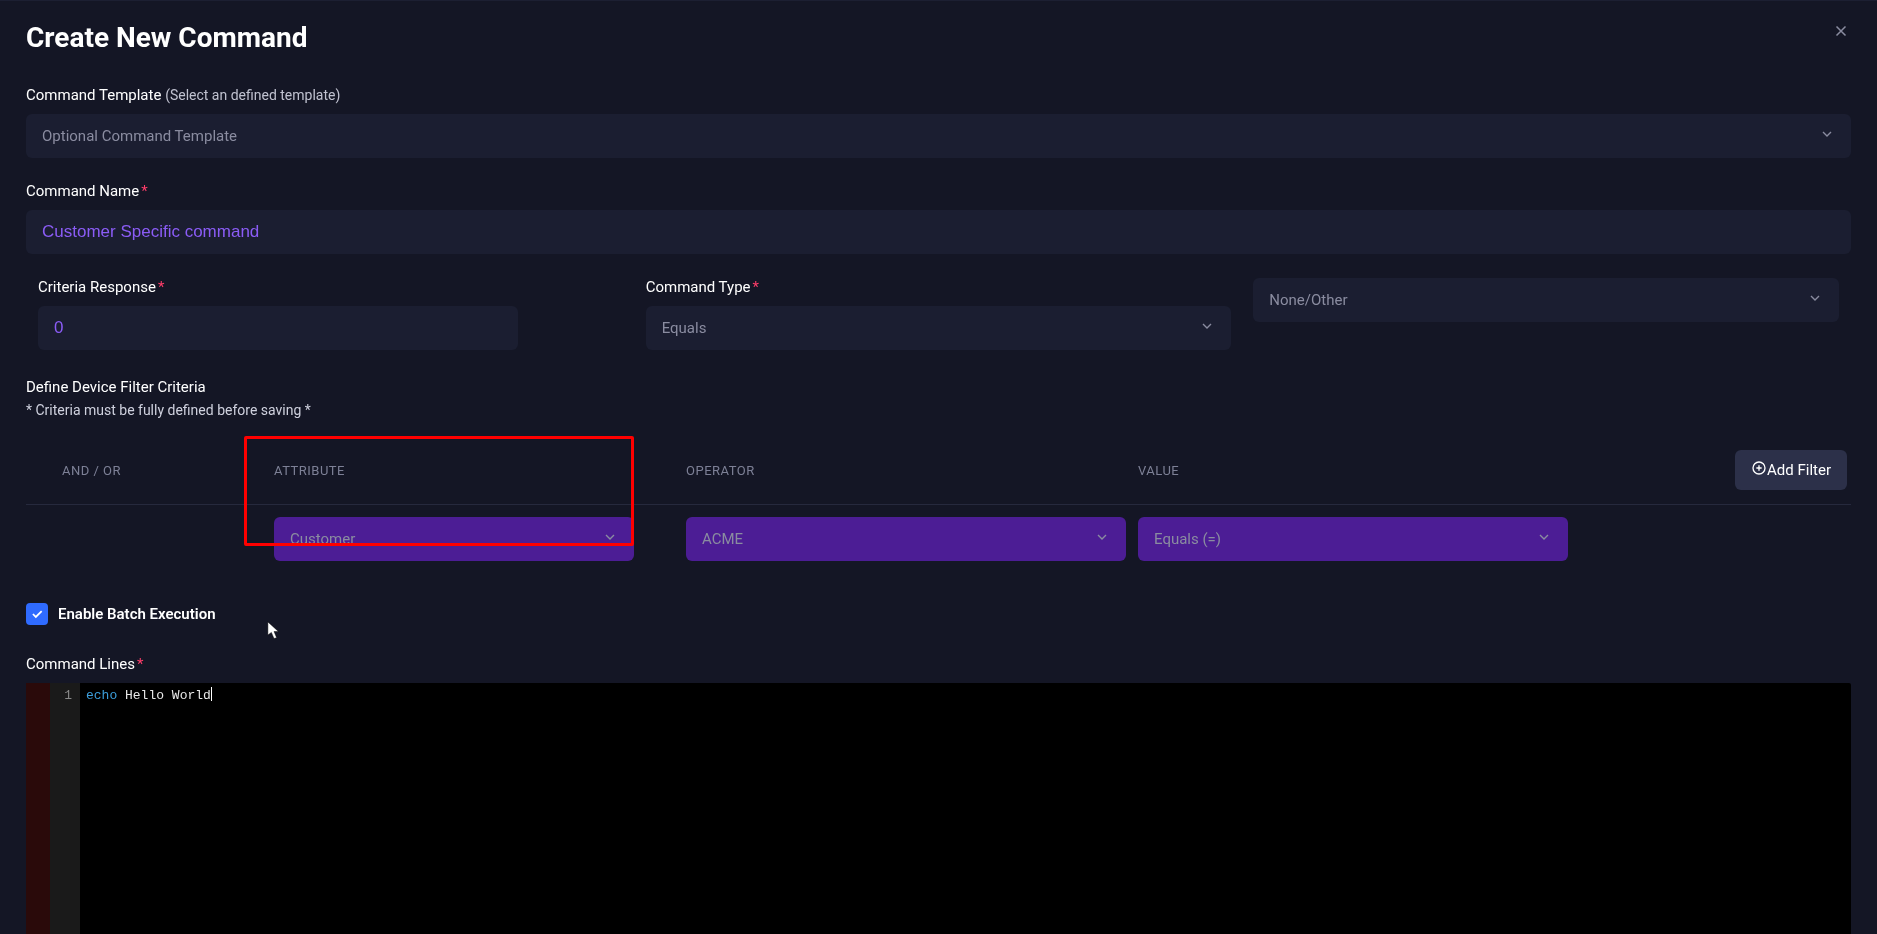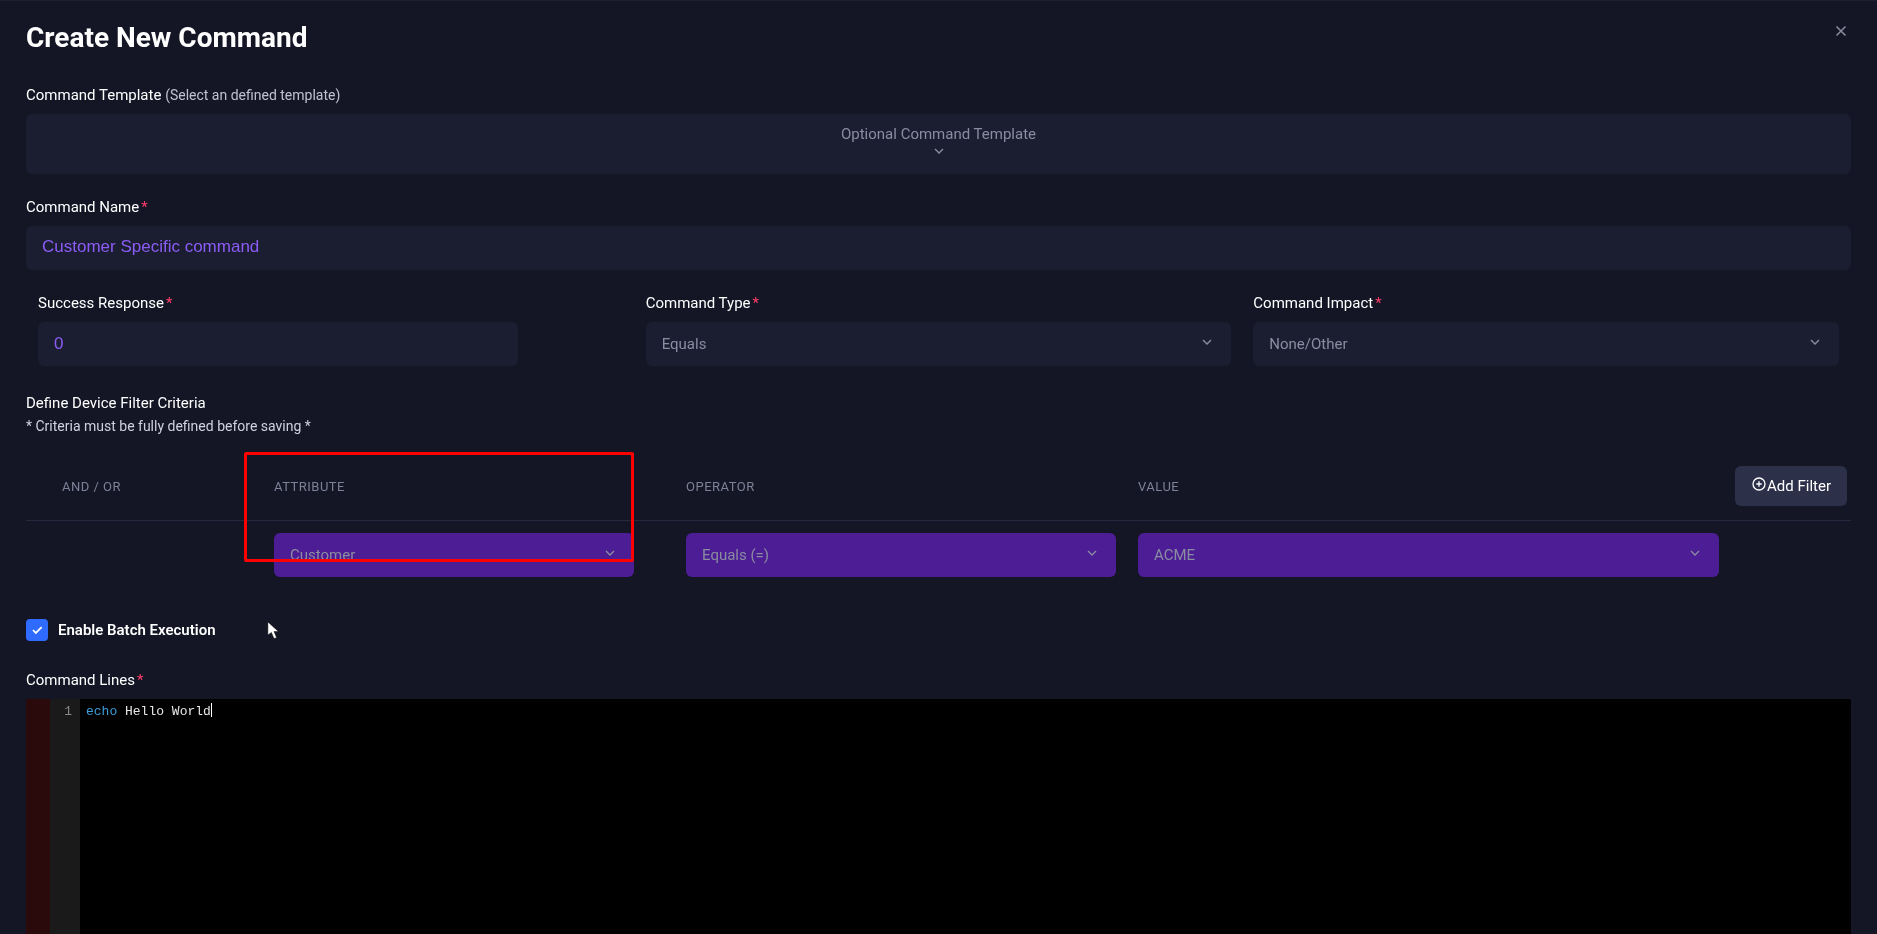--- a/index.html
+++ b/index.html
@@ -51,21 +51,21 @@
     border-radius: 6px;
     padding: 11px 16px;
     color: #8a8ca0;
     font-size: 15px;
     position: relative;
     display: flex;
     align-items: center;
     justify-content: space-between;
     min-height: 44px;
   }
-  .control.wide { width: 100%; flex-direction: column; }
+  .control.wide { width: 100%; }
   .control .chev { color: #8a8ca0; }
   .control input[type="text"]{
     background: transparent;
     border: none;
     color: #8b5cf6;
     font-size: 17px;
     width: 100%;
     outline: none;
   }
 
@@ -226,43 +226,40 @@
       <span>Command Name</span><span class="req">*</span>
     </div>
     <div class="control wide">
       <input type="text" value="Customer Specific command" style="">
     </div>
   </div>
 
   <div class="row3">
     <div class="col">
       <div class="label-row">
-        <span>Success Response</span><span class="req">*</span>
+        <span>Criteria Response</span><span class="req">*</span>
       </div>
       <div class="control">
         <input type="text" value="0" style="">
       </div>
     </div>
     <div class="col">
       <div class="label-row">
         <span>Command Type</span><span class="req">*</span>
       </div>
       <div class="control">
         <span>Equals</span>
         <span class="chev">
           <svg viewBox="0 0 24 24" fill="none" stroke="currentColor" stroke-width="2">
               <path d="M6 9l6 6 6-6"></path>
             </svg>
         </span>
       </div>
     </div>
     <div class="col">
-      <div class="label-row">
-        <span>Command Impact</span><span class="req">*</span>
-      </div>
       <div class="control">
         <span>None/Other</span>
         <span class="chev">
           <svg viewBox="0 0 24 24" fill="none" stroke="currentColor" stroke-width="2">
               <path d="M6 9l6 6 6-6"></path>
             </svg>
         </span>
       </div>
     </div>
   </div>
@@ -286,47 +283,47 @@
           </span>
           <span>Add Filter</span>
         </div>
       </div>
 
       <div class="filter-row">
         <div class="cell"></div>
         <div class="cell">
           <div class="control" style="width:360px;">
             <span>Customer</span>
+            <span class="chev">
+              <svg viewBox="0 0 24 24" fill="none" stroke="currentColor" stroke-width="2">
+                  <path d="M6 9l6 6 6-6"></path>
+                </svg>
+            </span>
+          </div>
+        </div>
+        <div class="cell">
+          <div class="control" style="width:100%;">
+            <span>ACME</span>
             <span class="chev">
               <svg viewBox="0 0 24 24" fill="none" stroke="currentColor" stroke-width="2">
                   <path d="M6 9l6 6 6-6"></path>
                 </svg>
             </span>
           </div>
         </div>
         <div class="cell">
           <div class="control" style="width:430px;">
             <span>Equals (=)</span>
             <span class="chev">
               <svg viewBox="0 0 24 24" fill="none" stroke="currentColor" stroke-width="2">
                   <path d="M6 9l6 6 6-6"></path>
                 </svg>
             </span>
           </div>
         </div>
-        <div class="cell">
-          <div class="control" style="width:100%;">
-            <span>ACME</span>
-            <span class="chev">
-              <svg viewBox="0 0 24 24" fill="none" stroke="currentColor" stroke-width="2">
-                  <path d="M6 9l6 6 6-6"></path>
-                </svg>
-            </span>
-          </div>
-        </div>
         <div class="cell" style="width:120px;"></div>
       </div>
 
       <div class="highlight-box" style="left:218px; top:0px; width:390px; height:110px;"></div>
     </div>
   </div>
 
   <div class="checkbox-row">
     <div class="checkbox">
       <svg viewBox="0 0 24 24" fill="none" stroke="currentColor" stroke-width="3">

